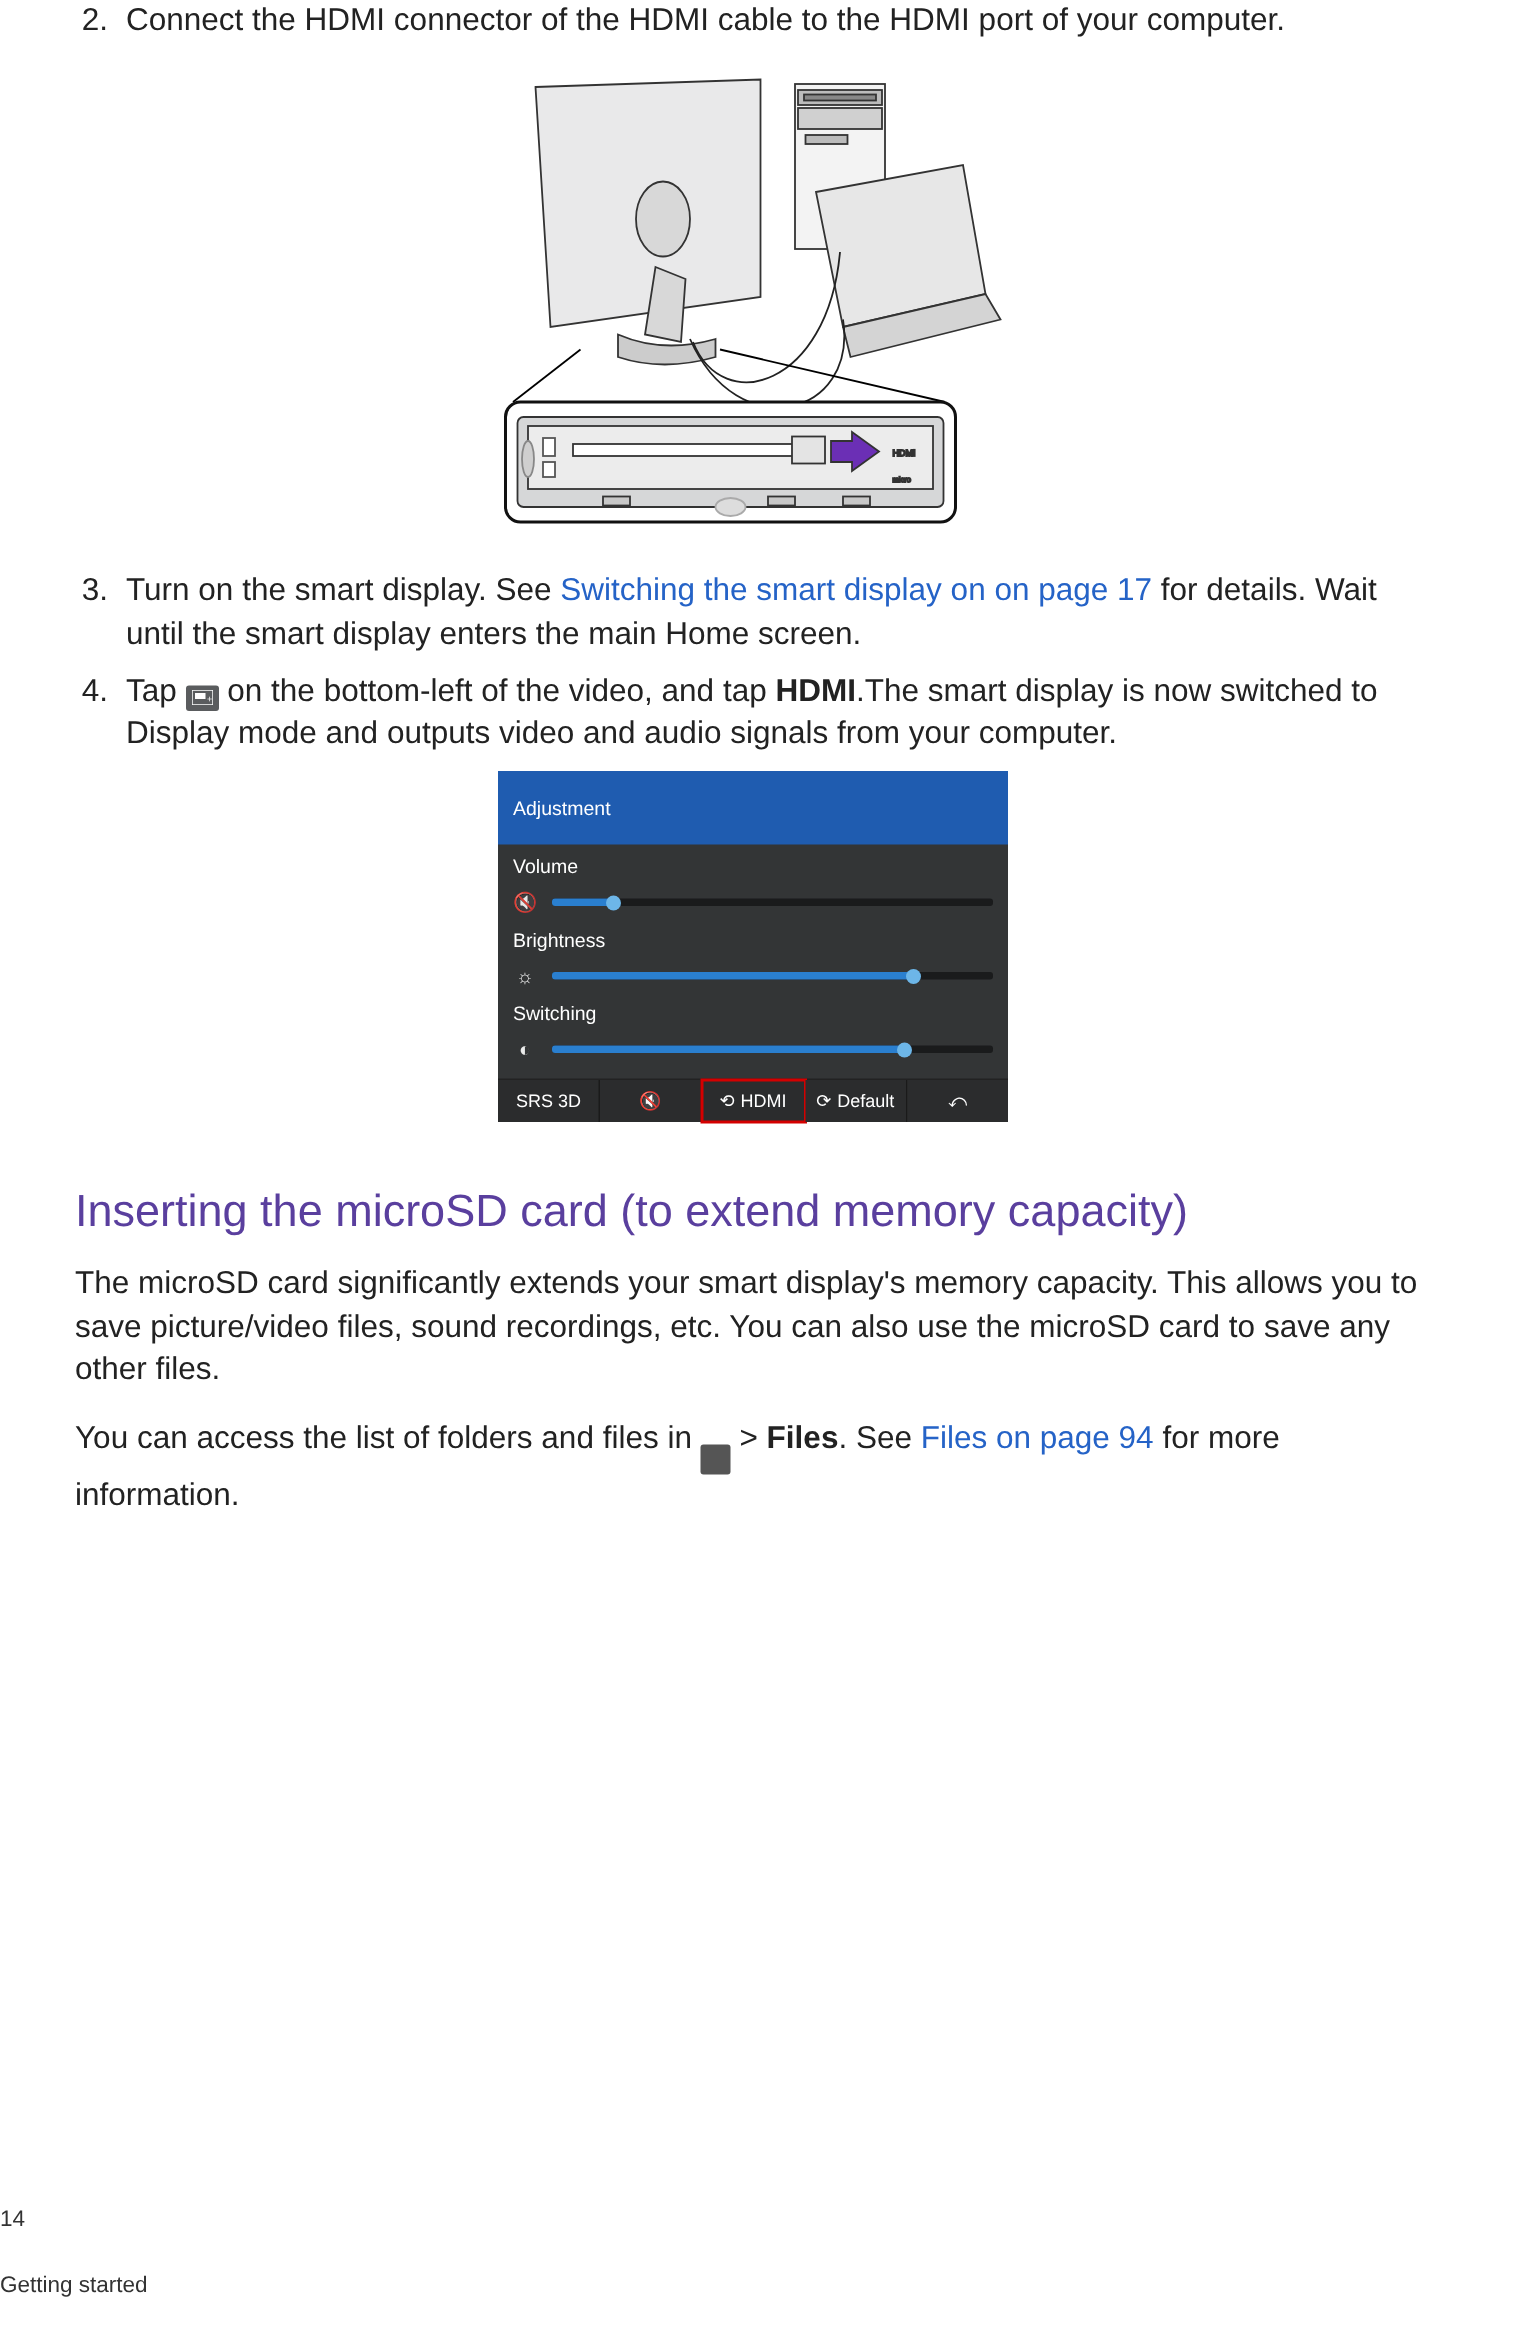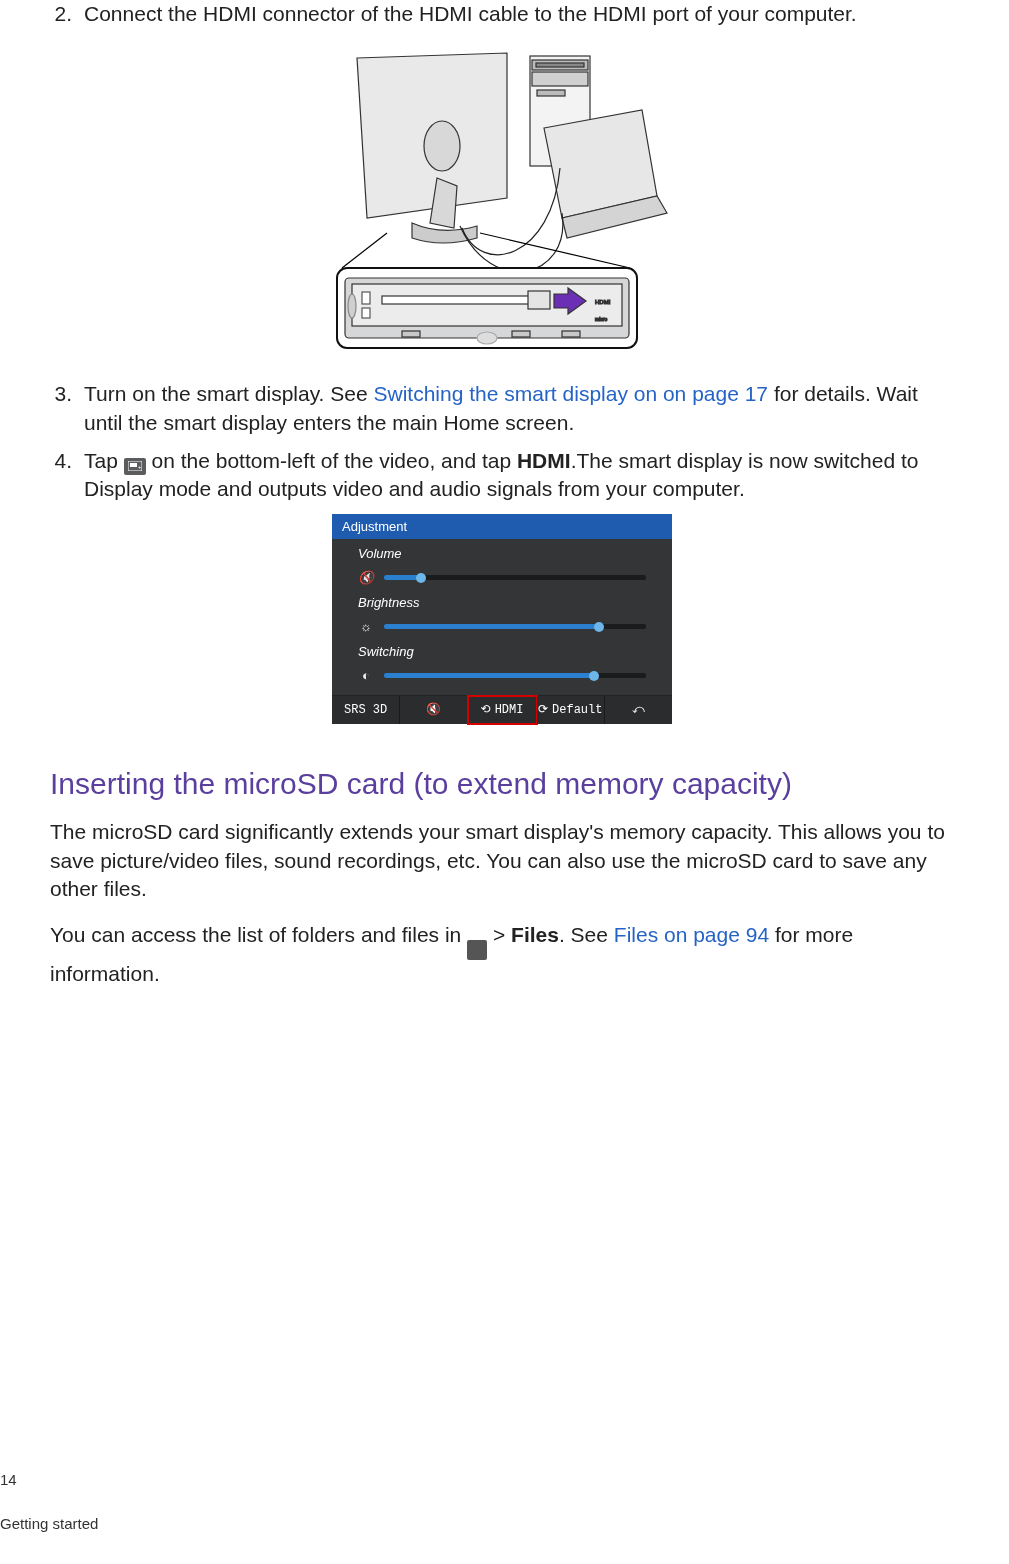--- a/index.html
+++ b/index.html
@@ -32,23 +32,23 @@
       width: 340px;
       margin: 10px auto 40px;
       background: #333536;
       color: #fff;
       font-size: 13px;
       font-family: "Gill Sans", "Segoe UI", sans-serif;
     }
     .osd-title {
       background: #1f5cb0;
       color: #fff;
-      padding: 4px 10px;
-    }
-    .osd-section { padding: 4px 26px; font-style: italic; }
+      padding: 16px 10px;
+    }
+    .osd-section { padding: 4px 10px; }
     .osd-label { padding: 2px 0 4px; }
     .slider-row { display: flex; align-items: center; gap: 10px; padding: 2px 0 6px; }
     .slider-icon { width: 16px; text-align: center; opacity: .9; }
     .slider {
       flex: 1;
       height: 5px;
       background: #1a1b1c;
       position: relative;
       border-radius: 2px;
     }
@@ -68,21 +68,21 @@
       display: flex;
       border-top: 1px solid #222;
     }
     .osd-btn {
       flex: 1;
       padding: 6px 0;
       text-align: center;
       background: #2b2c2d;
       border-right: 1px solid #1a1a1a;
       font-size: 12px;
-      display: flex; align-items: center; justify-content: center; gap: 4px; font-family: Liberation Mono, monospace;
+      display: flex; align-items: center; justify-content: center; gap: 4px;
     }
     .osd-btn:last-child { border-right: none; }
     .osd-btn.hdmi { outline: 2px solid #d40000; outline-offset: -1px; }
     .heading2 {
       color: #5a3f9e;
       font-size: 30px;
       font-weight: 400;
       margin: 24px 0 14px;
     }
     .para { margin-bottom: 18px; }

